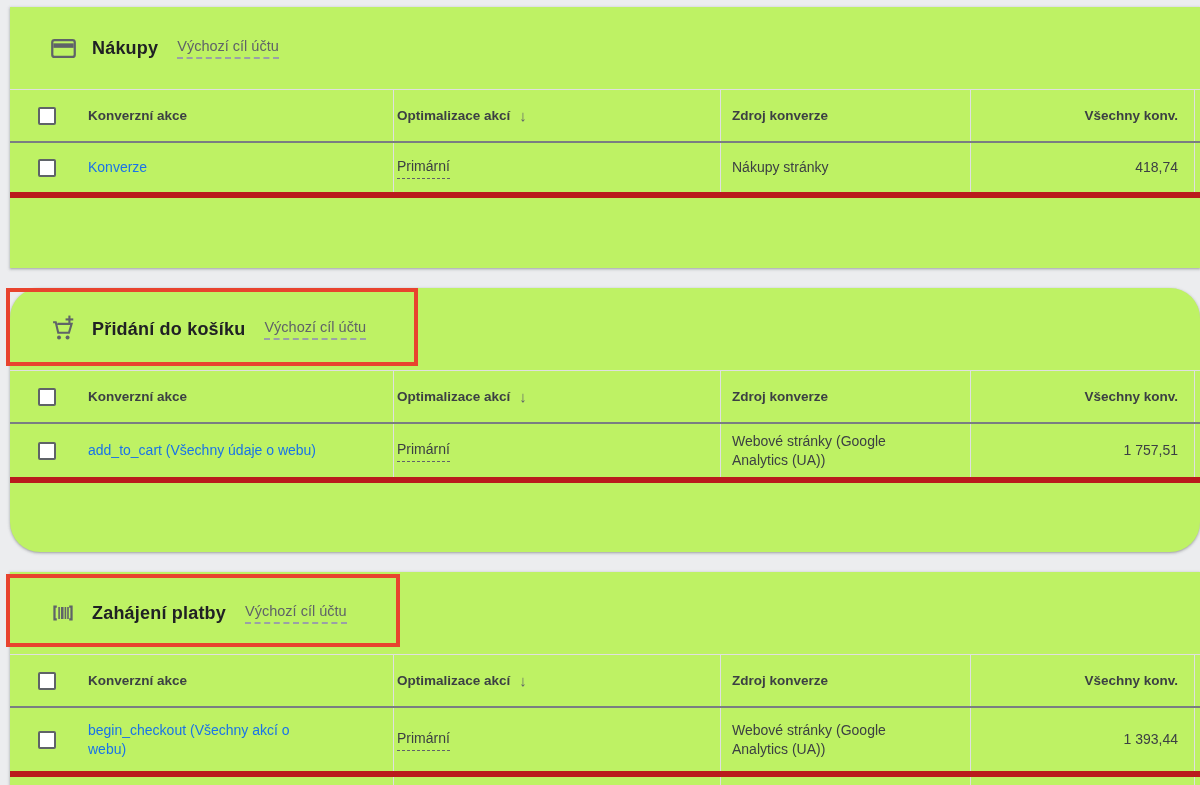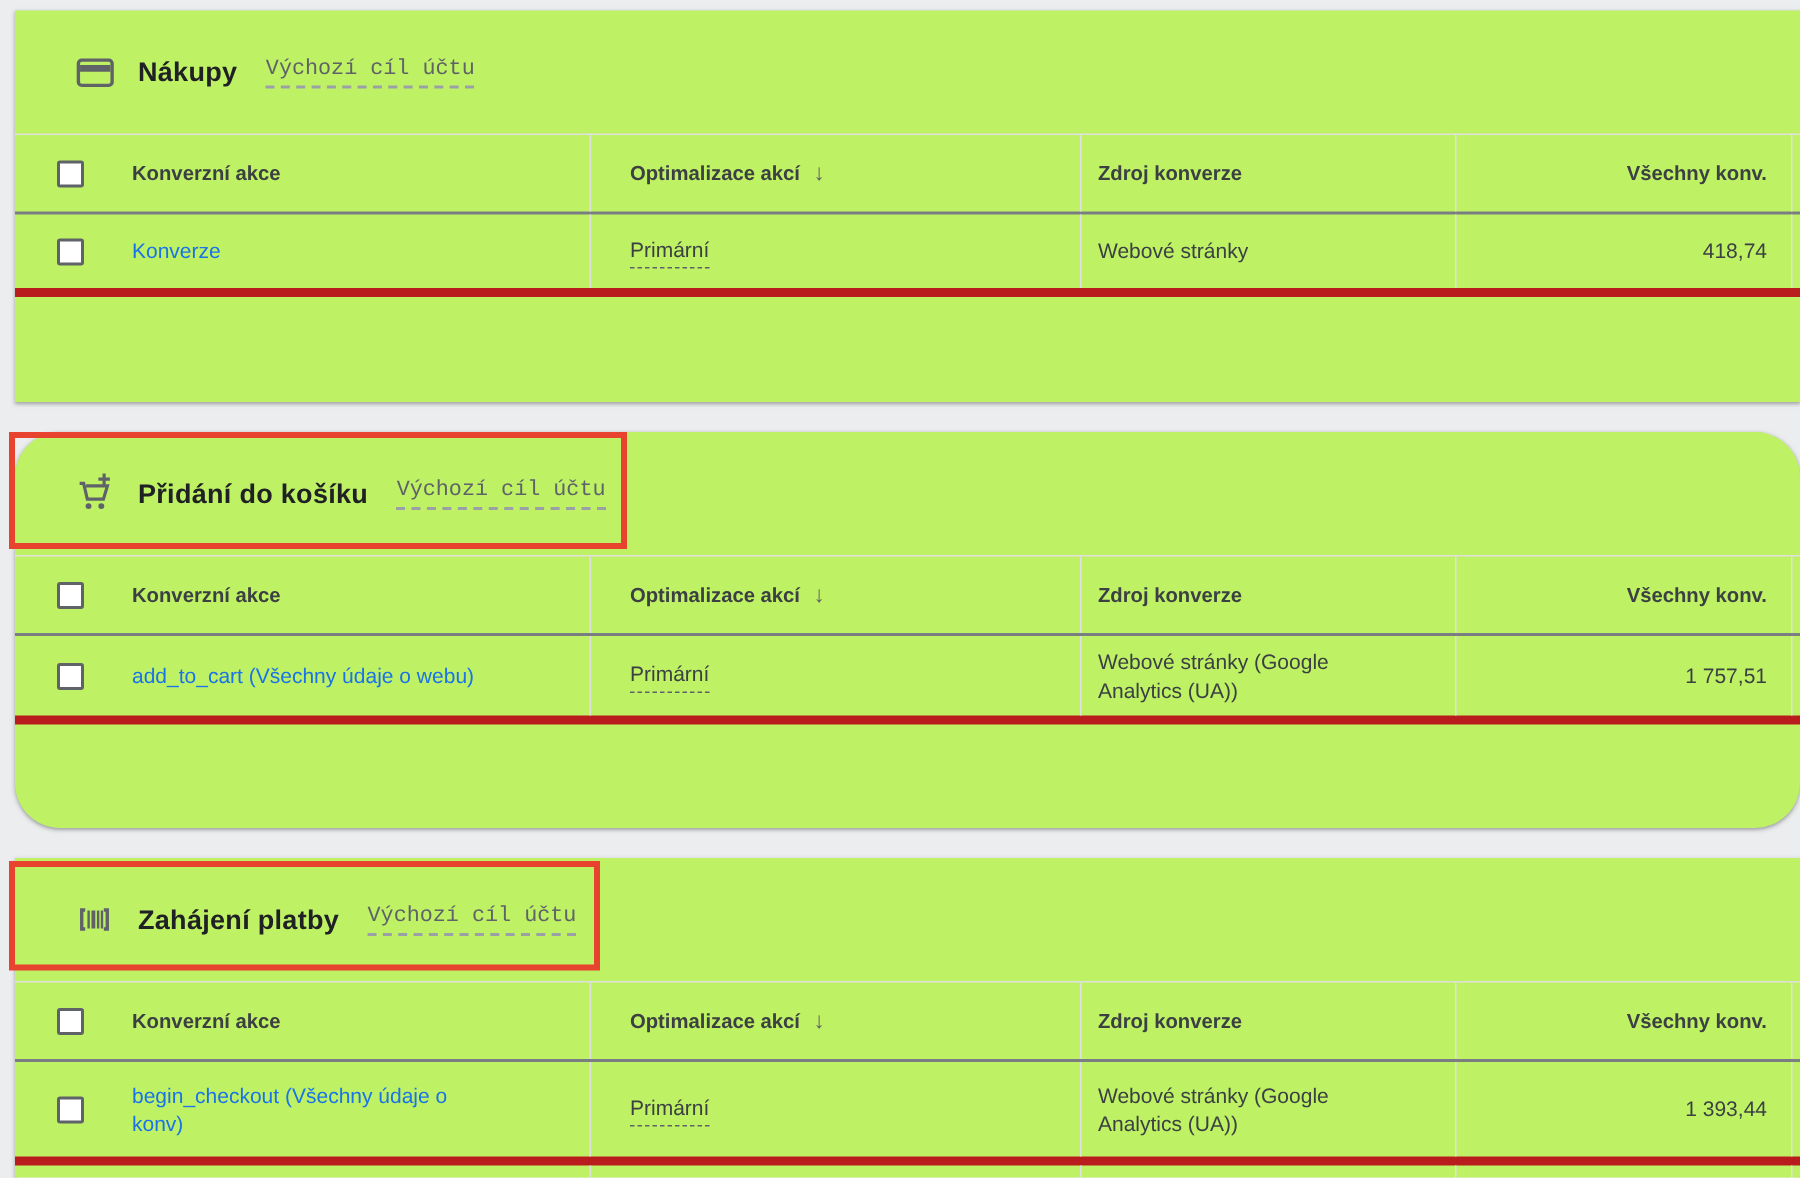--- a/index.html
+++ b/index.html
@@ -29,21 +29,21 @@
   .title {
     margin:0 0 0 14px;
     font-size:18px; font-weight:700; color:#202124; letter-spacing:.2px;
     white-space:nowrap;
   }
   .badge {
     margin-left:19px;
     font-size:14.5px; color:#5f6368;
     border-bottom:2px dashed #9aa0a6;
     padding-bottom:3px;
-    cursor:pointer; white-space:nowrap;font-family:Liberation Mono, monospace;
+    cursor:pointer; white-space:nowrap;
   }
 
   .tbl { border-top:1px solid #e0e0e0; }
   .thead {
     display:flex; align-items:flex-start; height:53px;
     border-bottom:2px solid #7a7e82;
     font-size:13.5px; font-weight:700; color:#3c4043;
   }
   .trow {
     display:flex; align-items:center;
@@ -51,21 +51,21 @@
     font-size:14px; line-height:19px;
   }
   .s1 .trow { height:55px; }
   .s2 .trow { height:59px; }
   .s3 .trow { height:69px; }
   .trow.partial { height:40px; border-bottom:none; }
 
   .cell { height:100%; display:flex; align-items:center; }
   .c-check  { width:78px;  padding-left:28px; flex:0 0 auto; }
   .c-action { width:305px; padding-right:62px; flex:0 0 auto; }
-  .c-opt    { width:327px; padding-left:26px; border-left:1px solid #e0e0e0; flex:0 0 auto; }
+  .c-opt    { width:327px; padding-left:3px; border-left:1px solid #e0e0e0; flex:0 0 auto; }
   .c-src    { width:250px; padding-left:11px; padding-right:60px; border-left:1px solid #e0e0e0; flex:0 0 auto; }
   .c-conv   { width:224px; padding-right:16px; border-left:1px solid #e0e0e0; justify-content:flex-end; text-align:right; flex:0 0 auto; }
   .c-stub   { width:6px; border-left:1px solid #e0e0e0; flex:0 0 auto; }
 
   .checkbox {
     width:18px; height:18px;
     border:2px solid #5f6368; border-radius:2px;
     background:#fff; cursor:pointer; flex:0 0 auto;
   }
   .sort-arrow { margin-left:9px; font-weight:400; font-size:15px; color:#5f6368; }
@@ -110,21 +110,21 @@
     <div class="trow">
       <div class="cell c-check">
           <span class="checkbox"></span>
         </div>
       <div class="cell c-action">
           <a class="link">Konverze</a>
         </div>
       <div class="cell c-opt">
           <span class="dashed">Primární</span>
         </div>
-      <div class="cell c-src">Webové stránky</div>
+      <div class="cell c-src">Nákupy stránky</div>
       <div class="cell c-conv">418,74</div>
       <div class="cell c-stub"></div>
     </div>
   </div>
 </section>
 
 <section class="card s2">
   <div class="hl-box"></div>
   <div class="card-header">
     <span class="hdr-icon">
@@ -202,21 +202,21 @@
       </div>
       <div class="cell c-src">Zdroj konverze</div>
       <div class="cell c-conv">Všechny konv.</div>
       <div class="cell c-stub"></div>
     </div>
     <div class="trow">
       <div class="cell c-check">
           <span class="checkbox"></span>
         </div>
       <div class="cell c-action">
-          <a class="link">begin_checkout (Všechny údaje o konv)</a>
+          <a class="link">begin_checkout (Všechny akcí o webu)</a>
         </div>
       <div class="cell c-opt">
           <span class="dashed">Primární</span>
         </div>
       <div class="cell c-src">Webové stránky (Google Analytics (UA))</div>
       <div class="cell c-conv">1&nbsp;393,44</div>
       <div class="cell c-stub"></div>
     </div>
     <div class="trow partial">
       <div class="cell c-check"></div>

